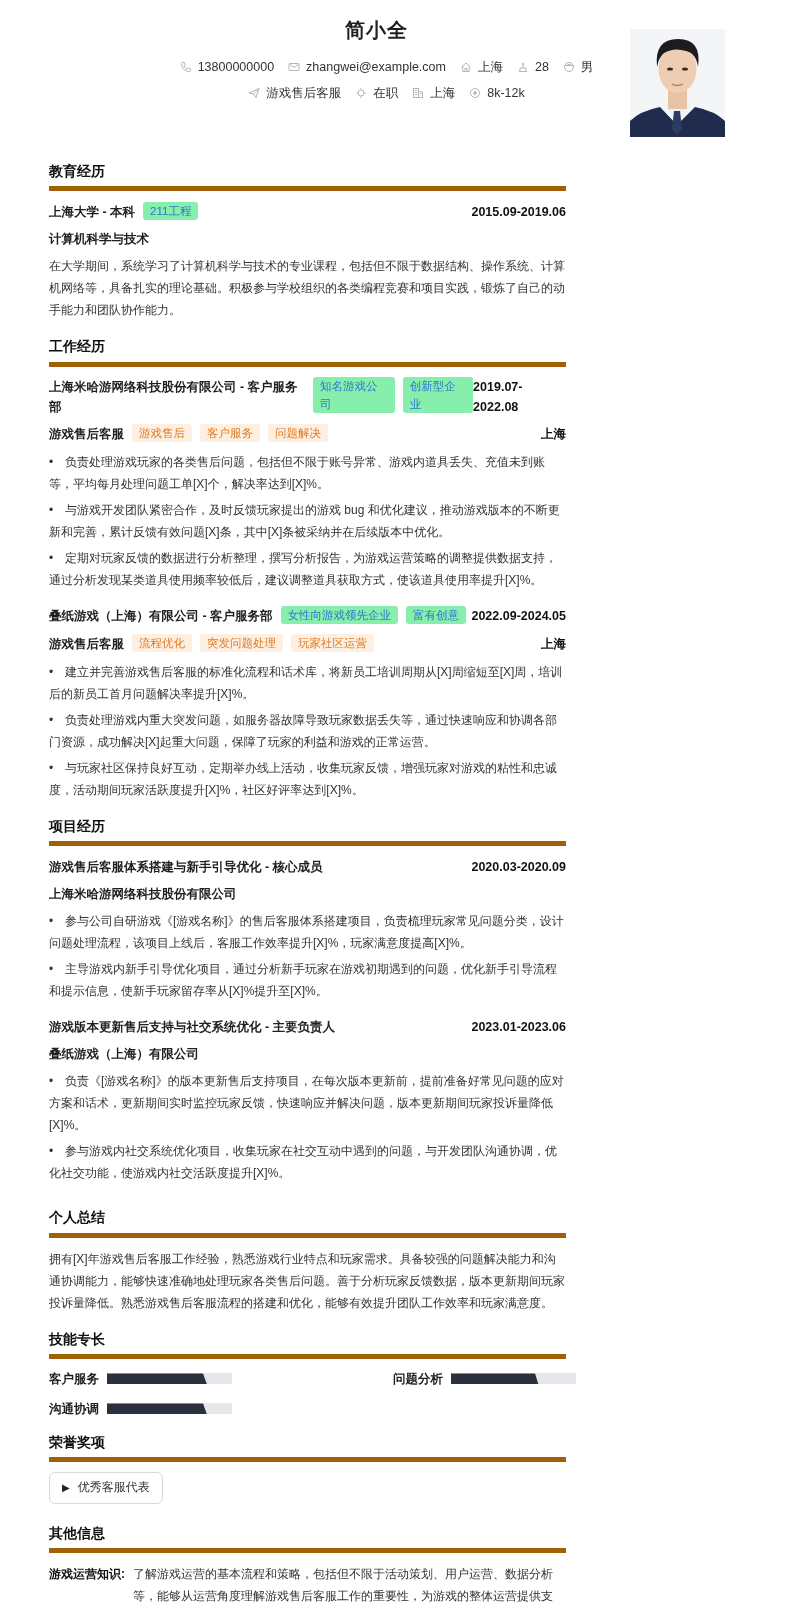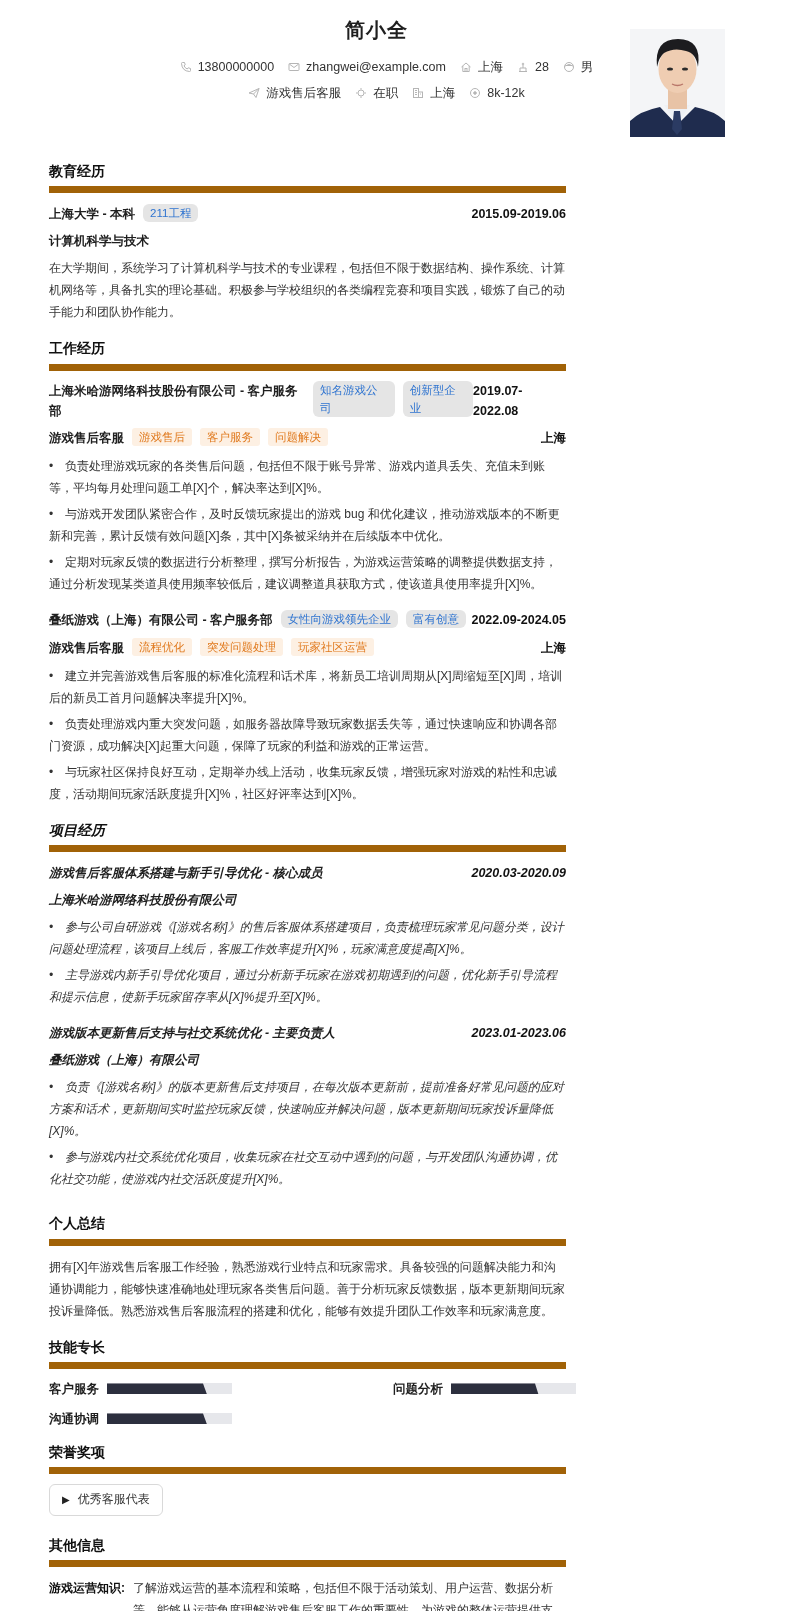--- a/index.html
+++ b/index.html
@@ -30,35 +30,35 @@
   .info-icon svg { width: 12px; height: 12px; }
   .photo {
     position: absolute; left: 581px; top: 29px; width: 95px; height: 108px;
     background: #f3f4f6; overflow: hidden;
   }
 
   
   .section { margin-top: 10px; }
   .section-title {
     font-size: 14px; font-weight: bold; color: #111;
-    padding-bottom: 4px; border-bottom: 7px solid #a16207;
+    padding-bottom: 4px; border-bottom: 5px solid #a16207;
     margin-bottom: 10px;
   }
   .entry { margin-bottom: 14px; }
   .row {
     display: flex; justify-content: space-between; align-items: center;
     min-height: 22px; margin-bottom: 6px;
   }
   .row-left { display: flex; align-items: flex-start; gap: 8px; font-weight: bold; font-size: 12.5px; }
   .row-right { font-size: 12.5px; font-weight: bold; color: #111; }
   .tag {
     display: inline-block; font-size: 11.5px; font-weight: normal;
     padding: 0 7px; line-height: 18px; border-radius: 3px;
   }
-  .tag.blue { background: #e5e5e5; color: #2f74d0; border-radius: 6px; }
+  .tag.blue { background: #86efac; color: #2f74d0; }
   .tag.orange { background: #fdf0e3; color: #e07a1f; }
   .sub { font-weight: bold; font-size: 12.5px; margin-bottom: 6px; }
   .para { font-size: 12px; color: #333; line-height: 22px; }
   ul.bullets { list-style: none; }
   ul.bullets li {
     position: relative; padding-left: 0; font-size: 12px; color: #333;
     line-height: 22px; margin-bottom: 4px;
   }
   ul.bullets li .dot { display: inline-block; width: 16px; }
 
@@ -259,21 +259,21 @@
         <div class="row-right">上海</div>
       </div>
       <ul class="bullets">
         <li><span class="dot">•</span><span>建立并完善游戏售后客服的标准化流程和话术库，将新员工培训周期从[X]周缩短至[X]周，培训后的新员工首月问题解决率提升[X]%。</span></li>
         <li><span class="dot">•</span><span>负责处理游戏内重大突发问题，如服务器故障导致玩家数据丢失等，通过快速响应和协调各部门资源，成功解决[X]起重大问题，保障了玩家的利益和游戏的正常运营。</span></li>
         <li><span class="dot">•</span><span>与玩家社区保持良好互动，定期举办线上活动，收集玩家反馈，增强玩家对游戏的粘性和忠诚度，活动期间玩家活跃度提升[X]%，社区好评率达到[X]%。</span></li>
       </ul>
     </div>
   </div>
 
-  <div class="section" style="margin-top:8px;font-style:italic;">
+  <div class="section" style="margin-top:8px;">
     <div class="section-title">项目经历</div>
 
     <div class="entry">
       <div class="row">
         <div class="row-left">
             <span>游戏售后客服体系搭建与新手引导优化 - 核心成员</span>
           </div>
         <div class="row-right">2020.03-2020.09</div>
       </div>
       <div class="sub">上海米哈游网络科技股份有限公司</div>

